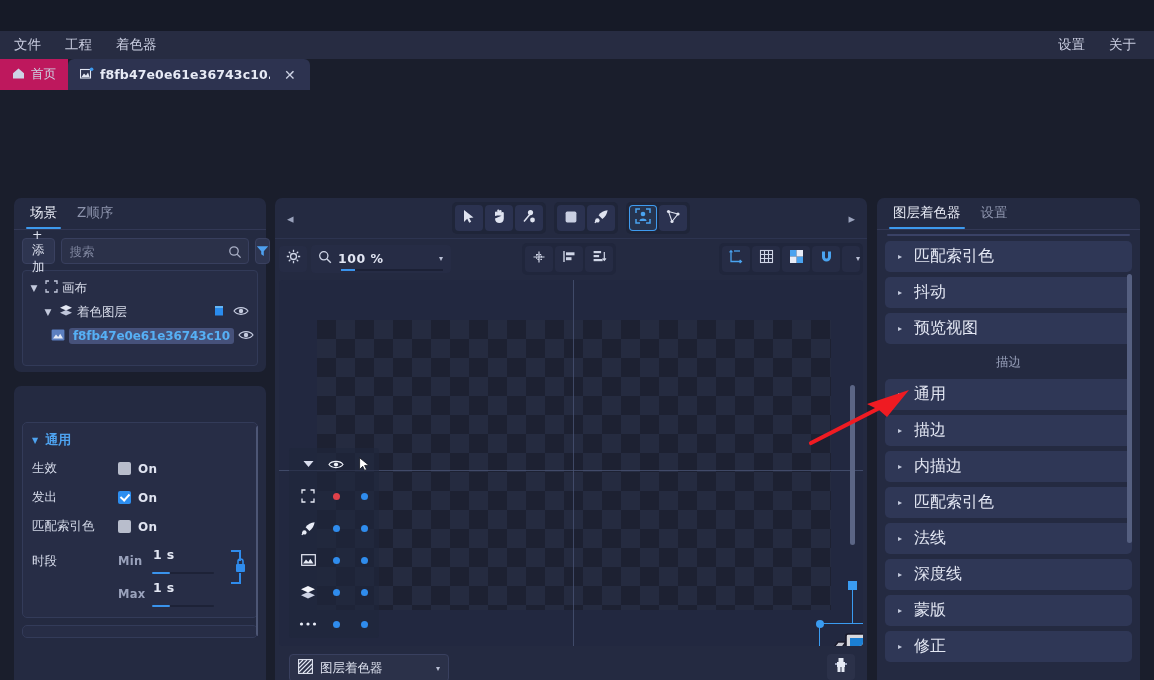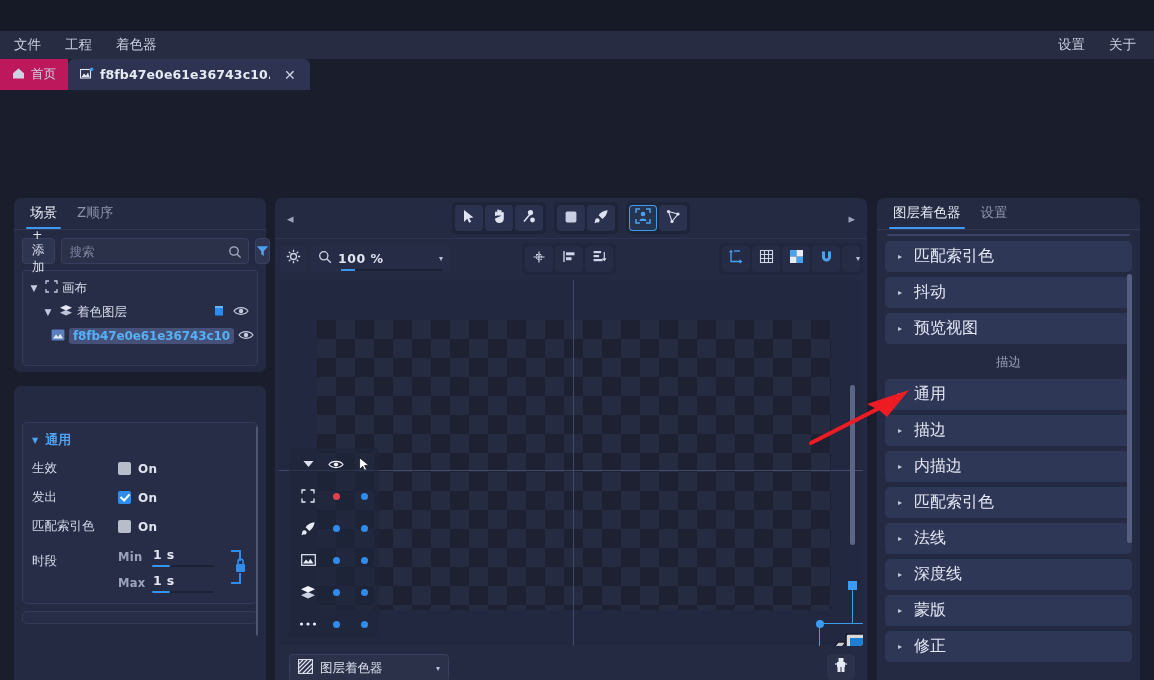--- a/index.html
+++ b/index.html
@@ -151,21 +151,21 @@
   }
   .cbx.on {
     background: #2d8ef0; position: relative;
   }
   .cbx.on::after {
     content:''; position: absolute; left: 4px; top: 1px; width: 4px; height: 7px;
     border: solid #fff; border-width: 0 2px 2px 0; transform: rotate(42deg);
   }
   .onlbl { color: #dfe3f0; font-size: 12px; font-weight: 600; letter-spacing: .3px; }
   .field {
-    flex: 1; position: relative; padding-bottom: 5px;
+    flex: 1; position: relative; padding-bottom: 12px;
   }
   .fval {
     font-size: 12.5px; color: #e3e7f3; font-weight: 600; letter-spacing: .3px;
     padding-left: 1px;
   }
   .frail {
     position: absolute; left: 0; right: 0; bottom: 0; height: 2px; background: #1d2237;
     border-radius: 2px;
   }
   .ffill { position: absolute; left: 0; bottom: 0; height: 2px; background: #3a93ec; border-radius: 2px; }

